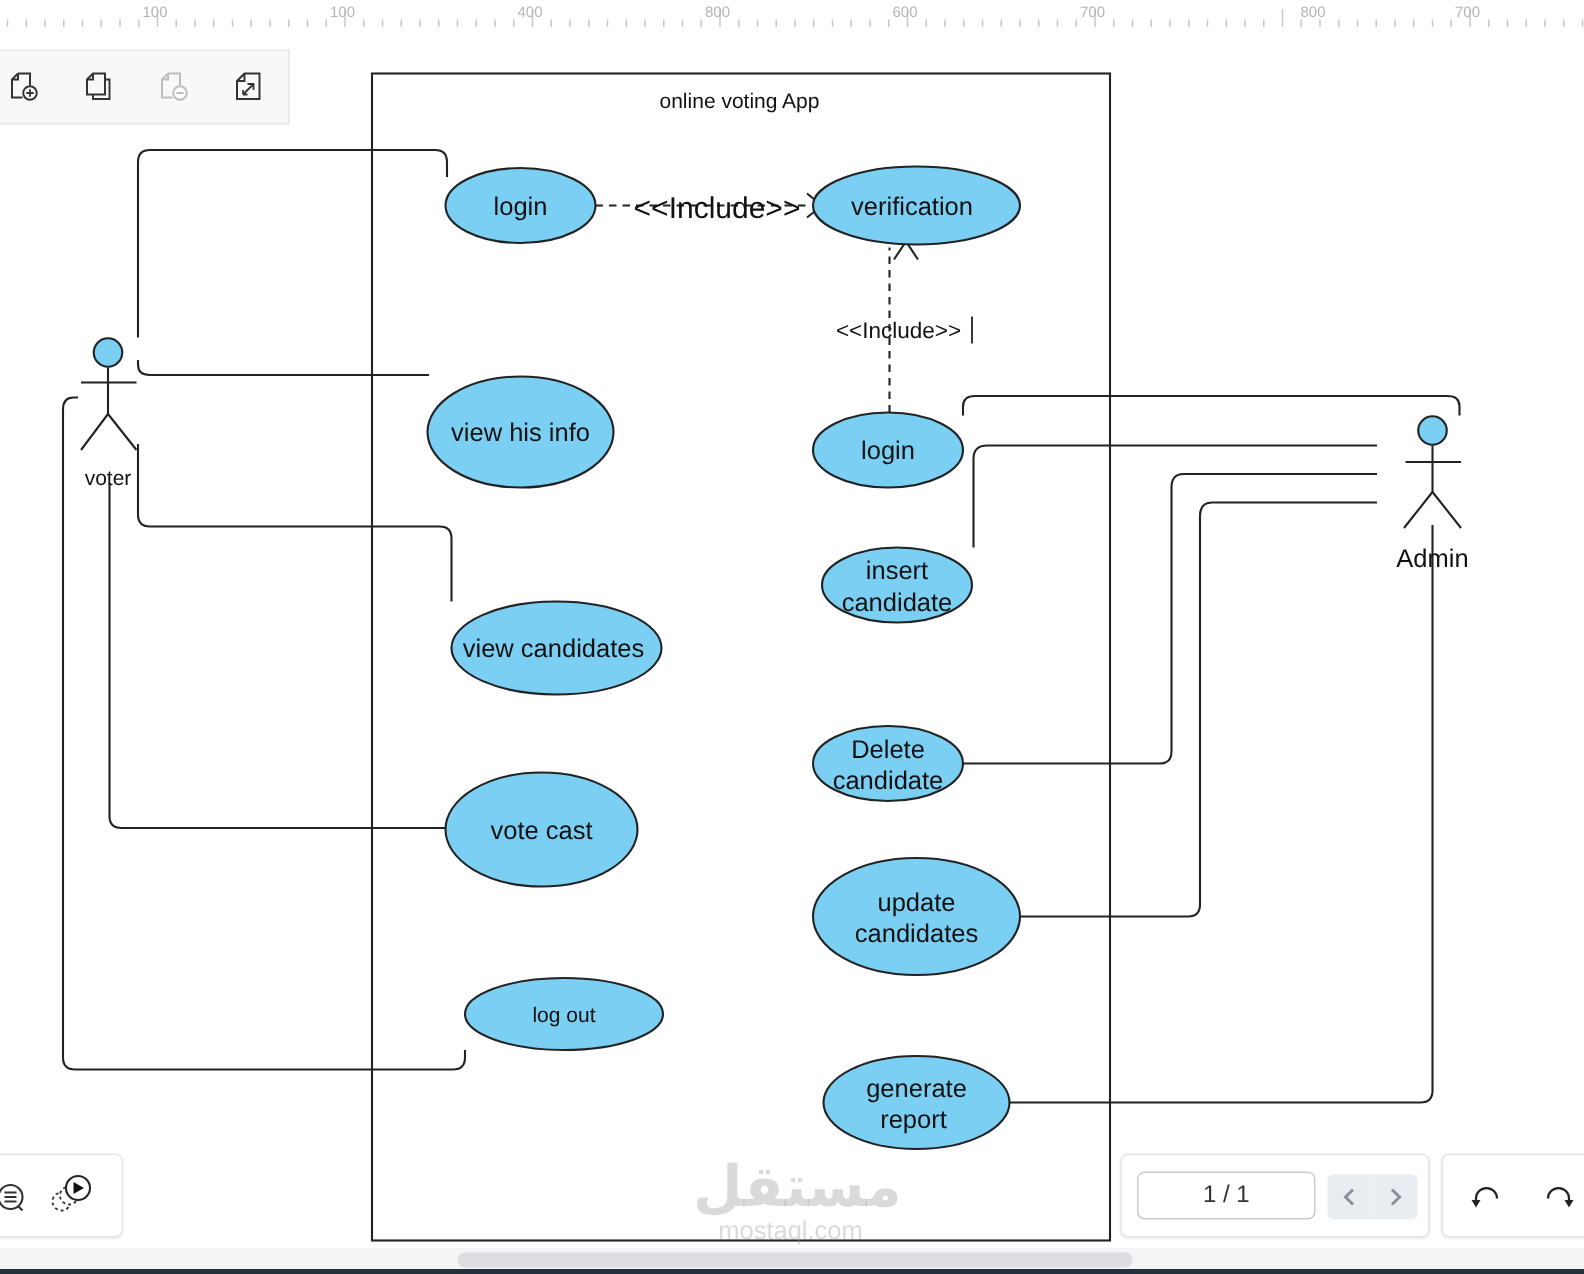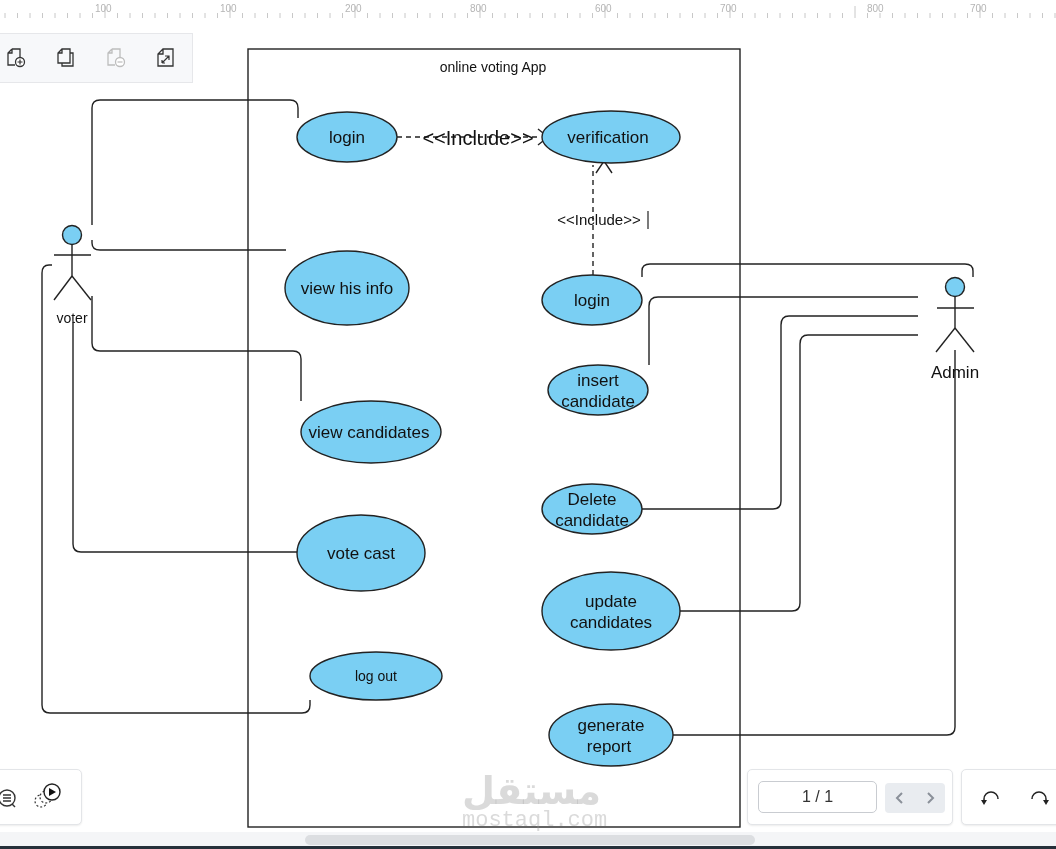--- a/index.html
+++ b/index.html
@@ -47,21 +47,21 @@
     border-radius: 5px; background: #dcdee1; cursor: pointer;
   }
   .bottom-edge {
     position: absolute; left: 0; top: 846px; width: 1056px; height: 3px; background: #26303a;
   }
   .watermark {
     position: absolute; left: 462px; top: 770px; width: 130px; text-align: center;
     color: rgba(150,150,150,0.35); pointer-events: none;
   }
   .wm-ar { font-size: 38px; font-weight: bold; line-height: 42px; font-family: "DejaVu Sans", sans-serif; }
-  .wm-en { font-size: 22px; line-height: 18px; font-family: Liberation Mono, monospace; }
+  .wm-en { font-size: 17px; line-height: 18px; font-family: Liberation Sans, sans-serif; }
 </style>
 </head>
 <body>
 
 <div class="ruler">
   <svg width="1056" height="22" id="ruler-svg">
       <line x1="5" x2="5" y1="13" y2="18" stroke="#c8c8c8" stroke-width="1"></line>
       <line x1="17.5" x2="17.5" y1="13" y2="18" stroke="#c8c8c8" stroke-width="1"></line>
       <line x1="30" x2="30" y1="13" y2="18" stroke="#c8c8c8" stroke-width="1"></line>
       <line x1="42.5" x2="42.5" y1="13" y2="18" stroke="#c8c8c8" stroke-width="1"></line>
@@ -142,21 +142,21 @@
       <line x1="980" x2="980" y1="6" y2="18" stroke="#c8c8c8" stroke-width="1"></line>
       <line x1="992.5" x2="992.5" y1="13" y2="18" stroke="#c8c8c8" stroke-width="1"></line>
       <line x1="1005" x2="1005" y1="13" y2="18" stroke="#c8c8c8" stroke-width="1"></line>
       <line x1="1017.5" x2="1017.5" y1="13" y2="18" stroke="#c8c8c8" stroke-width="1"></line>
       <line x1="1030" x2="1030" y1="13" y2="18" stroke="#c8c8c8" stroke-width="1"></line>
       <line x1="1042.5" x2="1042.5" y1="13" y2="18" stroke="#c8c8c8" stroke-width="1"></line>
       <line x1="1055" x2="1055" y1="13" y2="18" stroke="#c8c8c8" stroke-width="1"></line>
     </svg>
   <span class="ruler-label" style="left:95px">100</span>
   <span class="ruler-label" style="left:220px">100</span>
-  <span class="ruler-label" style="left:345px">200</span>
+  <span class="ruler-label" style="left:345px">400</span>
   <span class="ruler-label" style="left:470px">800</span>
   <span class="ruler-label" style="left:595px">600</span>
   <span class="ruler-label" style="left:720px">700</span>
   <span class="ruler-label" style="left:867px">800</span>
   <span class="ruler-label" style="left:970px">700</span>
 </div>
 
 <div class="page-toolbar">
   <div class="tb-btn" style="left:8px" title="Add page">
     <svg width="22" height="22" viewBox="0 0 22 22">

